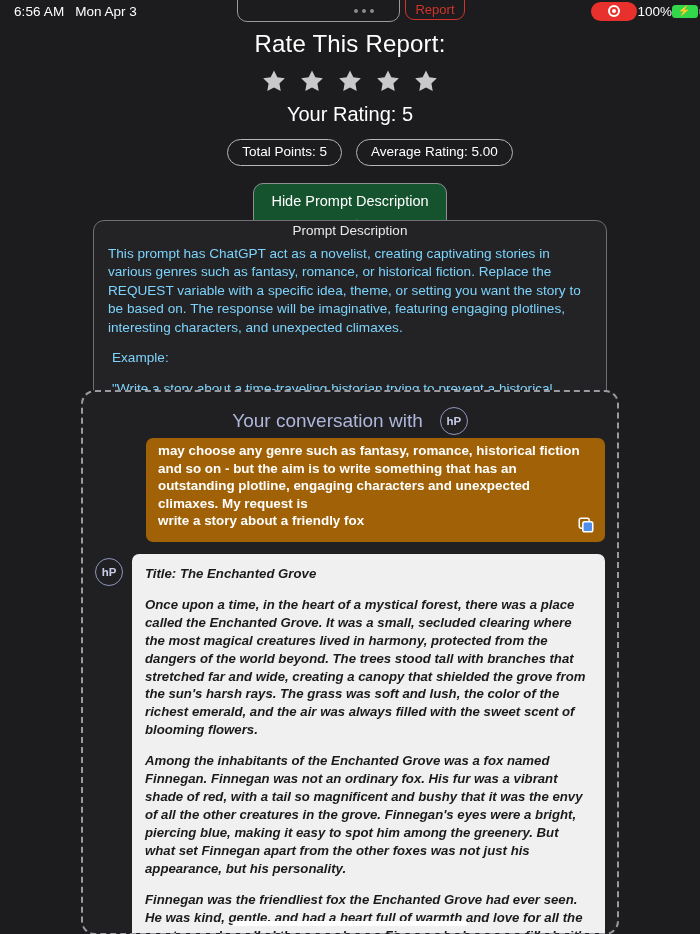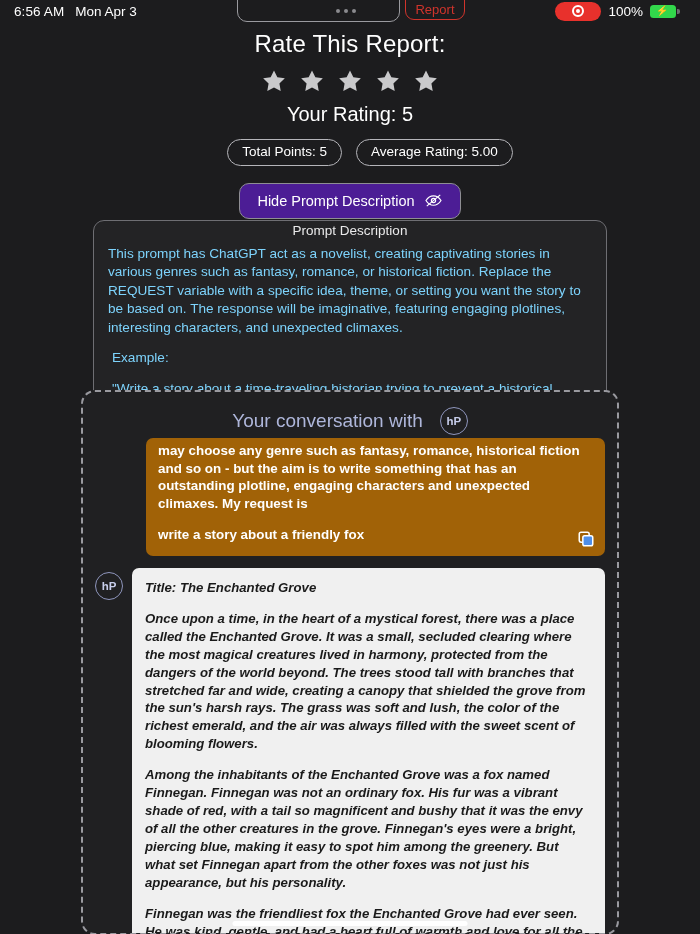--- a/index.html
+++ b/index.html
@@ -16,21 +16,21 @@
     position: absolute; top: 0; left: 0; width: 700px; height: 22px;
     display: flex; align-items: center; color: #ffffff;
     font-size: 13px; z-index: 20;
   }
   .sb-left { display: flex; align-items: center; gap: 11px; padding-left: 14px; }
   .sb-time { font-size: 13.5px; letter-spacing: .1px; }
   .sb-date { font-size: 13.5px; }
   .sb-center { flex: 1; display: flex; justify-content: center; align-items: center; }
   .dots { display: flex; gap: 4px; }
   .dots i { width: 4px; height: 4px; border-radius: 50%; background: #8a8a8e; display: block; }
-  .sb-right { display: flex; align-items: center; gap: 7px; padding-right: 24px; }
+  .sb-right { display: flex; align-items: center; padding-right: 2px; }
   .rec-pill {
     width: 46px; height: 19px; border-radius: 10px; background: #e8312c;
     display: flex; align-items: center; justify-content: center;
   }
   .rec-ring {
     width: 12px; height: 12px; border-radius: 50%;
     border: 2px solid #ffffff; display: flex; align-items: center; justify-content: center;
   }
   .rec-ring span { width: 4px; height: 4px; border-radius: 50%; background: #fff; display: block; }
   .batt-pct { font-size: 13.5px; color: #ffffff; }
@@ -63,23 +63,23 @@
   .stars { margin-top: 10px; display: flex; justify-content: center; gap: 12px; }
   .star { width: 26px; height: 26px; display: block; }
   .your-rating { margin-top: 9px; color: #ffffff; font-size: 20px; }
   .badges { margin-top: 13px; display: flex; justify-content: center; gap: 14px; padding-left: 40px; }
   .badge {
     border: 1px solid #b5b5ba; border-radius: 14px; color: #ffffff;
     font-size: 13.5px; padding: 5px 14px; line-height: 1.1;
   }
   .hidebtn-row { margin-top: 17px; display: flex; justify-content: center; }
   .hide-btn {
-    border: 1px solid #8e8e93; border-radius: 10px; background: #4c1d95;
+    border: 1px solid #8e8e93; border-radius: 10px; background: #14532d;
     color: #ffffff; font-size: 14.5px; padding: 9px 17px;
-    display: inline-flex; align-items: center; gap: 9px;
+    display: inline-flex; align-items: center; gap: 9px; flex-direction: column;
   }
 
   
   .desc-card {
     position: absolute; left: 93px; top: 220px; width: 514px;
     border: 1px solid #6e6e73; border-radius: 11px; background: #232325;
     padding: 2px 14px 14px 14px;
   }
   .desc-head { text-align: center; color: #e9e9ea; font-size: 13.5px; margin-bottom: 7px; }
   .desc-body { color: #7dd3fc; font-size: 13.6px; line-height: 1.36; }
@@ -102,21 +102,21 @@
     color: #c7cdea; font-size: 11.5px; font-weight: 700;
     display: flex; align-items: center; justify-content: center;
   }
 
   .msg-user {
     position: relative; margin-left: 51px; background: #a16207;
     border-radius: 7px; color: #ffffff; font-size: 13.4px; font-weight: 700;
     line-height: 1.31; padding: 4px 12px 12px 12px; margin-top: -7px; overflow: hidden;
   }
   .msg-user p { margin: 0; }
-  .msg-user p + p { margin-top: 14px; }
+  .msg-user p + p { }
   .copy-icon { position: absolute; right: 10px; bottom: 8px; width: 18px; height: 18px; }
 
   .msg-assistant-row { display: flex; gap: 9px; margin-top: 12px; align-items: flex-start; }
   .assistant-avatar {
     flex: 0 0 auto; width: 28px; height: 28px; border-radius: 50%;
     border: 1.5px solid #8f96bd; color: #c7cdea; font-size: 11.5px; font-weight: 700;
     display: flex; align-items: center; justify-content: center; margin-top: 4px;
   }
   .msg-assistant {
     flex: 1; background: #f0f0f0; border-radius: 7px; color: #1a1a1a;

